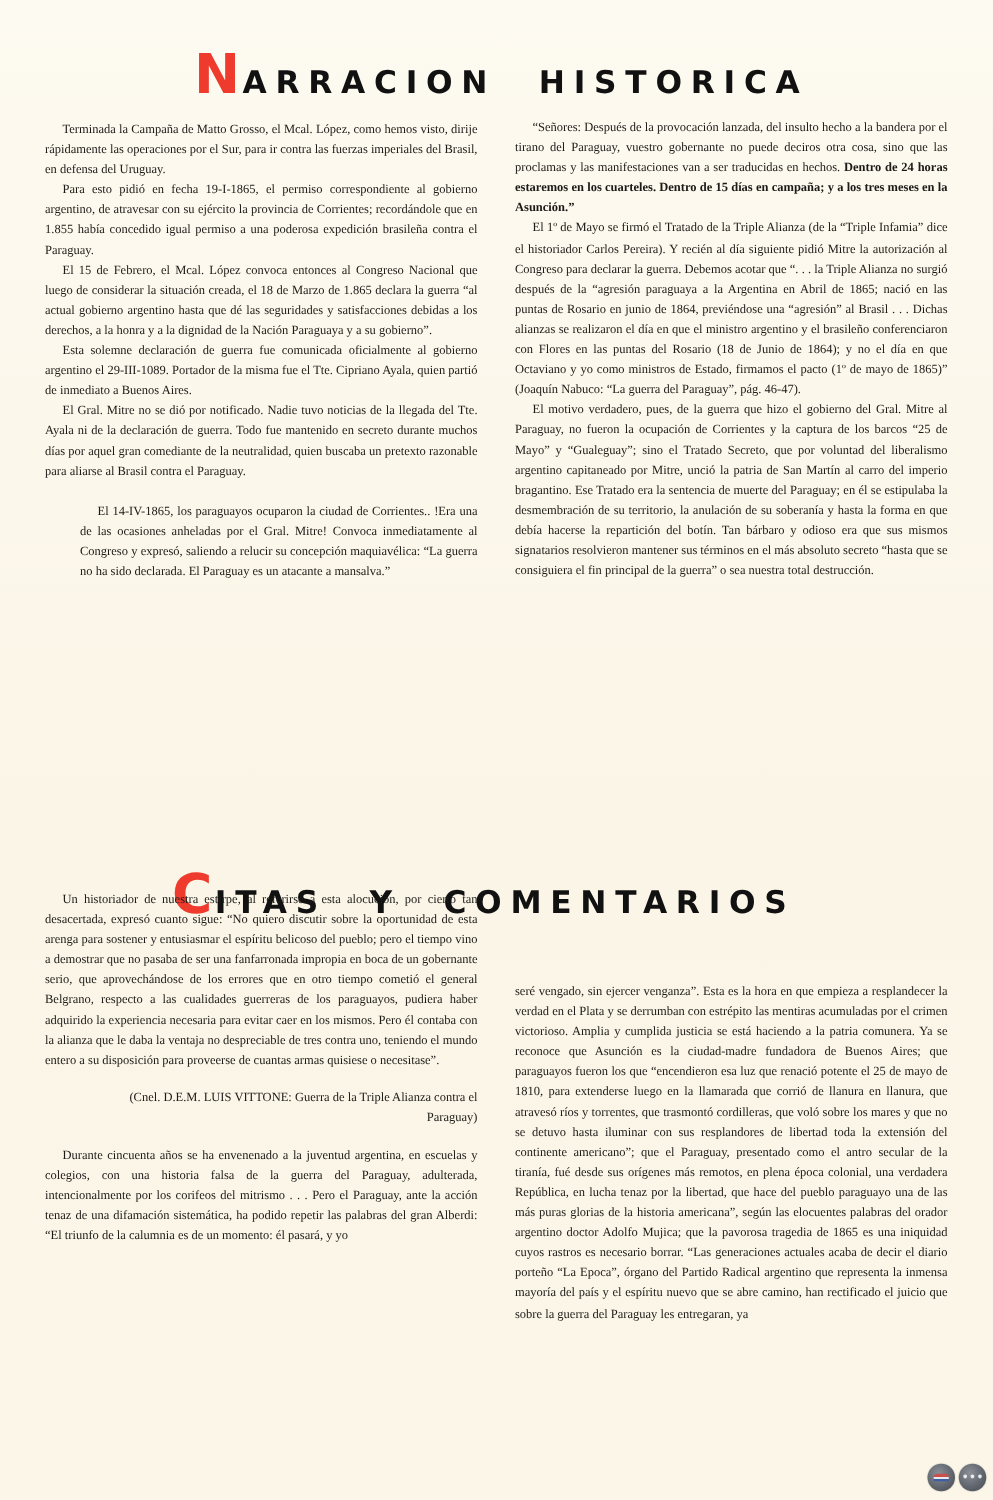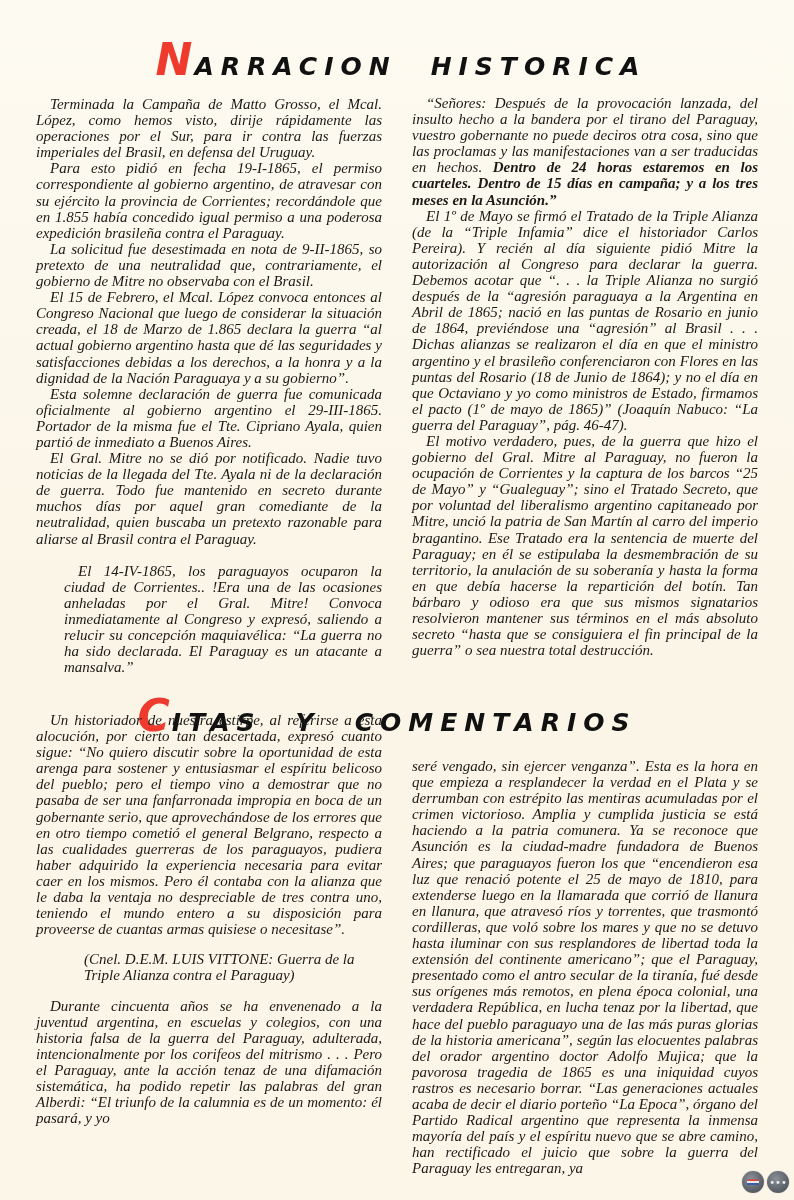--- a/index.html
+++ b/index.html
@@ -4,46 +4,46 @@
 <style>
   html, body { margin: 0; padding: 0; }
   body {
     width: 794px; height: 1200px; overflow: hidden;
     background: #fbf7ec;
     position: relative;
     font-family: "Liberation Serif", "DejaVu Serif", serif;
     color: #1c1a17;
   }
   .page { position: absolute; left: 0; top: 0; width: 794px; height: 1200px;
-    background: linear-gradient(180deg, #fdfaf1 0%, #faf5e6 55%, #fbf6e8 100%); font-style: italic; }
+    background: linear-gradient(180deg, #fdfaf1 0%, #faf5e6 55%, #fbf6e8 100%); }
   .heading {
     position: absolute; left: 0; width: 794px; text-align: center;
     font-family: "DejaVu Sans", "Liberation Sans", sans-serif;
     font-weight: bold; color: #111;
     white-space: nowrap;
   }
   .heading .cap { color: #ee3b2e; font-size: 44px; letter-spacing: 2px; }
   .heading .rest { font-size: 25px; letter-spacing: 7px; }
   .heading .gap { display: inline-block; width: 34px; }
   #h1 { top: 34px; left: 4px; }
   #h2 { top: 690px; left: -10px; }
   .col {
     position: absolute; width: 346px;
-    font-size: 15px; line-height: 16.1px;
+    font-size: 10px; line-height: 16.1px;
     text-align: justify; hyphens: manual;
   }
   .col p { margin: 0; text-indent: 14px; }
   .col p.noind { text-indent: 0; }
   .col p.gap { margin-top: 16px; margin-left: 28px; }
-  .col p.cite { margin: 14px 0 14px 0; padding-left: 48px; text-indent: 0; text-align: left; }
+  .col p.cite { margin: 14px 0 14px 0; padding-left: 48px; text-indent: 0; text-align: right; }
   .b { font-weight: bold; }
   #c1 { left: 36px; top: 96px; }
   #c2 { left: 412px; top: 95px; }
   #c3 { left: 36px; top: 712px; }
-  #c4 { left: 412px; top: 758px; }
+  #c4 { left: 412px; top: 786px; }
   .nav { position: absolute; top: 1171px; width: 22px; height: 22px; border-radius: 50%;
     background: radial-gradient(circle at 40% 35%, #8b8f96 0%, #5d626b 60%, #474b52 100%);
     box-shadow: 0 0 1px #999; display: flex; align-items: center; justify-content: center;
     color: #e9ecef; font-size: 10px; font-family: "DejaVu Sans", sans-serif; cursor: pointer; }
   #nav-prev { left: 742px; }
   #nav-next { left: 767px; }
   #nav-prev .flag { width: 12px; height: 6px; border-radius: 3px 3px 0 0;
     background: linear-gradient(180deg, #c9504a 0%, #c9504a 40%, #e8e8ea 40%, #e8e8ea 70%, #3b5fa4 70%); }
 </style>
 </head>
@@ -51,23 +51,22 @@
 
 <div class="page">
 
   <div class="heading" id="h1">
     <span class="cap">N</span><span class="rest">ARRACION</span><span class="gap"></span><span class="rest">HISTORICA</span>
   </div>
 
   <div class="col" id="c1">
     <p>Terminada la Campaña de Matto Grosso, el Mcal. López, como hemos visto, dirije rápidamente las operaciones por el Sur, para ir contra las fuerzas imperiales del Brasil, en defensa del Uruguay.</p>
     <p>Para esto pidió en fecha 19-I-1865, el permiso correspondiente al gobierno argentino, de atravesar con su ejército la provincia de Corrientes; recordándole que en 1.855 había concedido igual permiso a una poderosa expedición brasileña contra el Paraguay.</p>
-    <p>La solicitud fue desestimada en nota de 9-II-1865, so pretexto de una neutralidad que, contrariamente, el gobierno de Mitre no observaba con el Brasil.</p>
     <p>El 15 de Febrero, el Mcal. López convoca entonces al Congreso Nacional que luego de considerar la situación creada, el 18 de Marzo de 1.865 declara la guerra “al actual gobierno argentino hasta que dé las seguridades y satisfacciones debidas a los derechos, a la honra y a la dignidad de la Nación Paraguaya y a su gobierno”.</p>
-    <p>Esta solemne declaración de guerra fue comunicada oficialmente al gobierno argentino el 29-III-1865. Portador de la misma fue el Tte. Cipriano Ayala, quien partió de inmediato a Buenos Aires.</p>
+    <p>Esta solemne declaración de guerra fue comunicada oficialmente al gobierno argentino el 29-III-1089. Portador de la misma fue el Tte. Cipriano Ayala, quien partió de inmediato a Buenos Aires.</p>
     <p>El Gral. Mitre no se dió por notificado. Nadie tuvo noticias de la llegada del Tte. Ayala ni de la declaración de guerra. Todo fue mantenido en secreto durante muchos días por aquel gran comediante de la neutralidad, quien buscaba un pretexto razonable para aliarse al Brasil contra el Paraguay.</p>
     <p class="gap">El 14-IV-1865, los paraguayos ocuparon la ciudad de Corrientes.. !Era una de las ocasiones anheladas por el Gral. Mitre! Convoca inmediatamente al Congreso y expresó, saliendo a relucir su concepción maquiavélica: “La guerra no ha sido declarada. El Paraguay es un atacante a mansalva.”</p>
   </div>
 
   <div class="col" id="c2">
     <p><span>“Señores: Después de la provocación lanzada, del insulto hecho a la bandera por el tirano del Paraguay, vuestro gobernante no puede deciros otra cosa, sino que las proclamas y las manifestaciones van a ser traducidas en hechos. </span><span class="b">Dentro de 24 horas estaremos en los cuarteles. Dentro de 15 días en campaña; y a los tres meses en la Asunción.”</span></p>
     <p>El 1º de Mayo se firmó el Tratado de la Triple Alianza (de la “Triple Infamia” dice el historiador Carlos Pereira). Y recién al día siguiente pidió Mitre la autorización al Congreso para declarar la guerra. Debemos acotar que “. . . la Triple Alianza no surgió después de la “agresión paraguaya a la Argentina en Abril de 1865; nació en las puntas de Rosario en junio de 1864, previéndose una “agresión” al Brasil . . . Dichas alianzas se realizaron el día en que el ministro argentino y el brasileño conferenciaron con Flores en las puntas del Rosario (18 de Junio de 1864); y no el día en que Octaviano y yo como ministros de Estado, firmamos el pacto (1º de mayo de 1865)” (Joaquín Nabuco: “La guerra del Paraguay”, pág. 46-47).</p>
     <p>El motivo verdadero, pues, de la guerra que hizo el gobierno del Gral. Mitre al Paraguay, no fueron la ocupación de Corrientes y la captura de los barcos “25 de Mayo” y “Gualeguay”; sino el Tratado Secreto, que por voluntad del liberalismo argentino capitaneado por Mitre, unció la patria de San Martín al carro del imperio bragantino. Ese Tratado era la sentencia de muerte del Paraguay; en él se estipulaba la desmembración de su territorio, la anulación de su soberanía y hasta la forma en que debía hacerse la repartición del botín. Tan bárbaro y odioso era que sus mismos signatarios resolvieron mantener sus términos en el más absoluto secreto “hasta que se consiguiera el fin principal de la guerra” o sea nuestra total destrucción.</p>
   </div>
 

